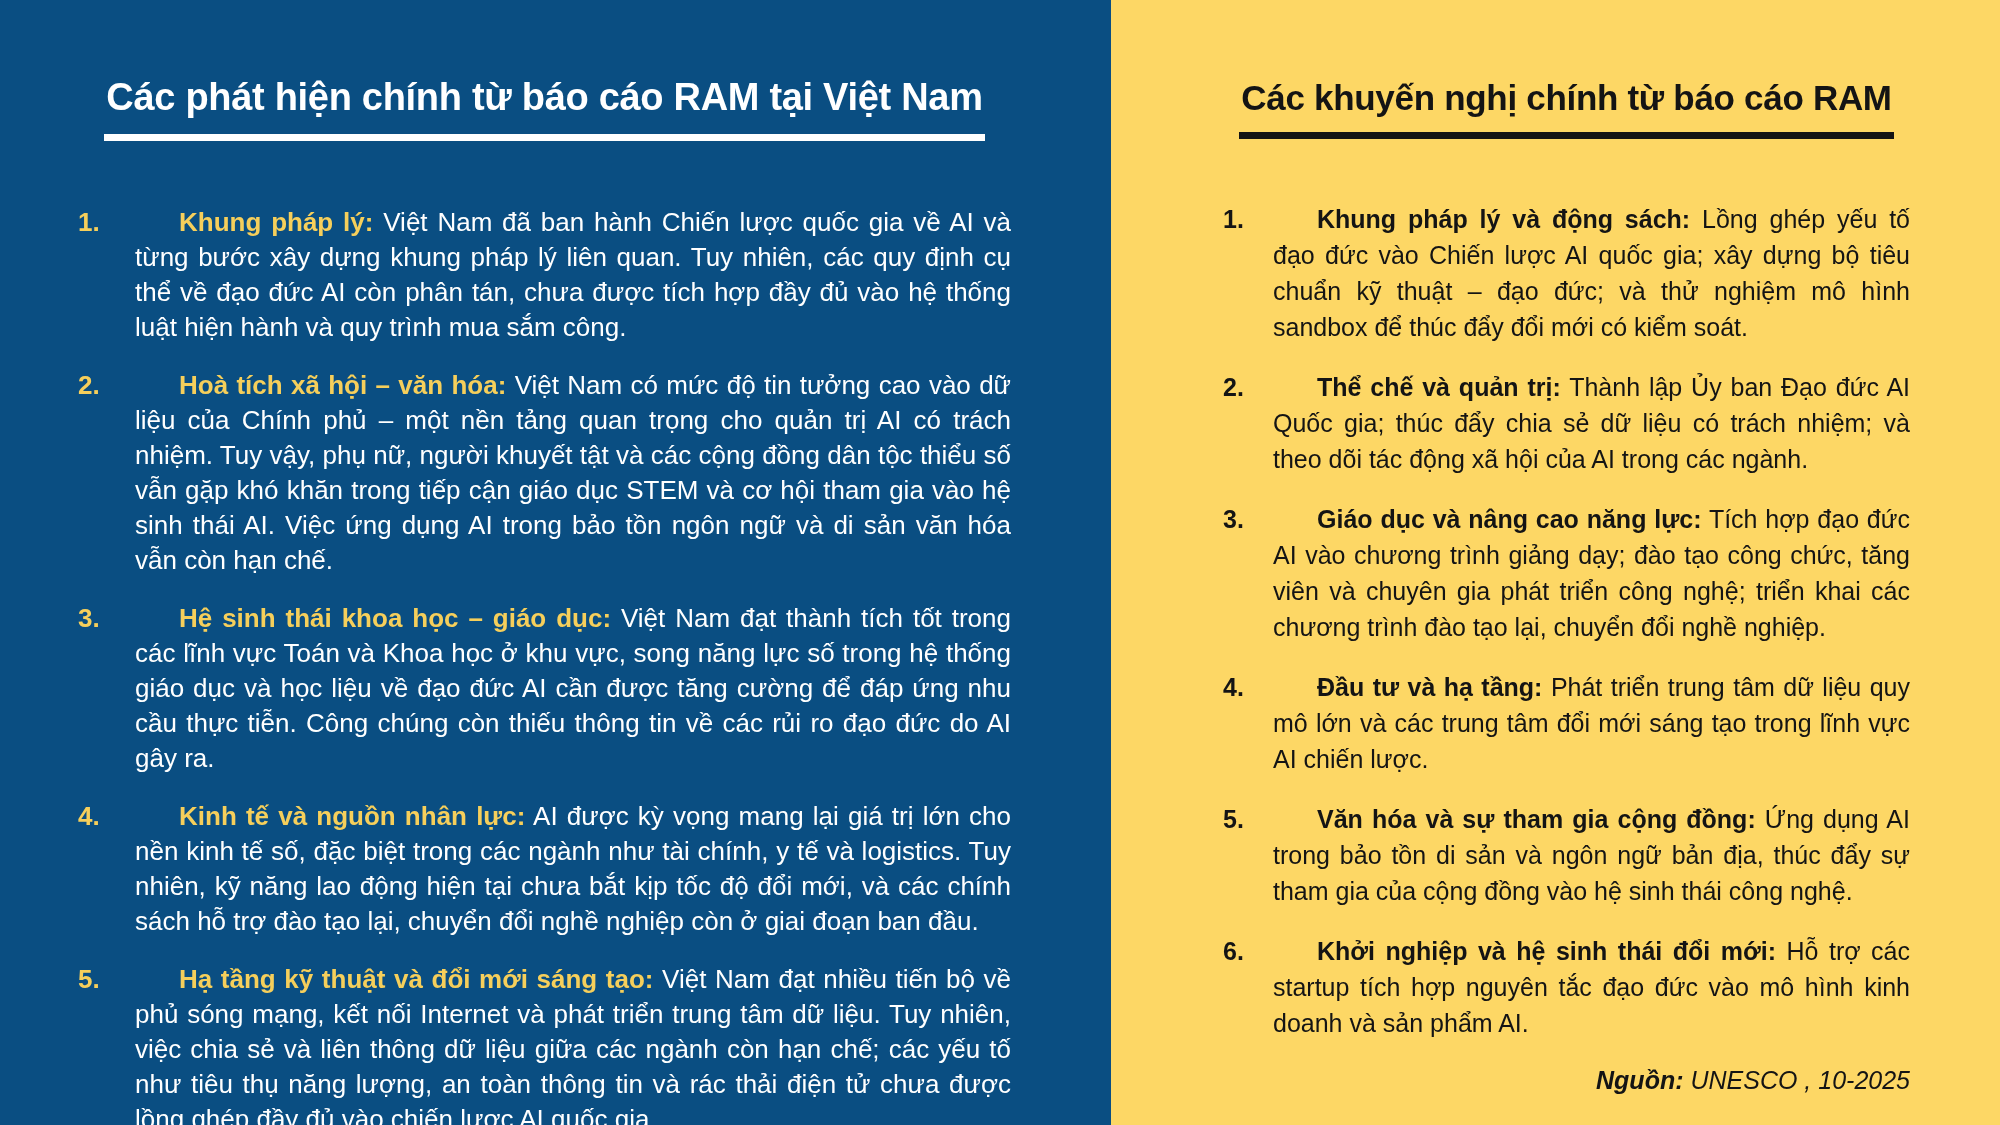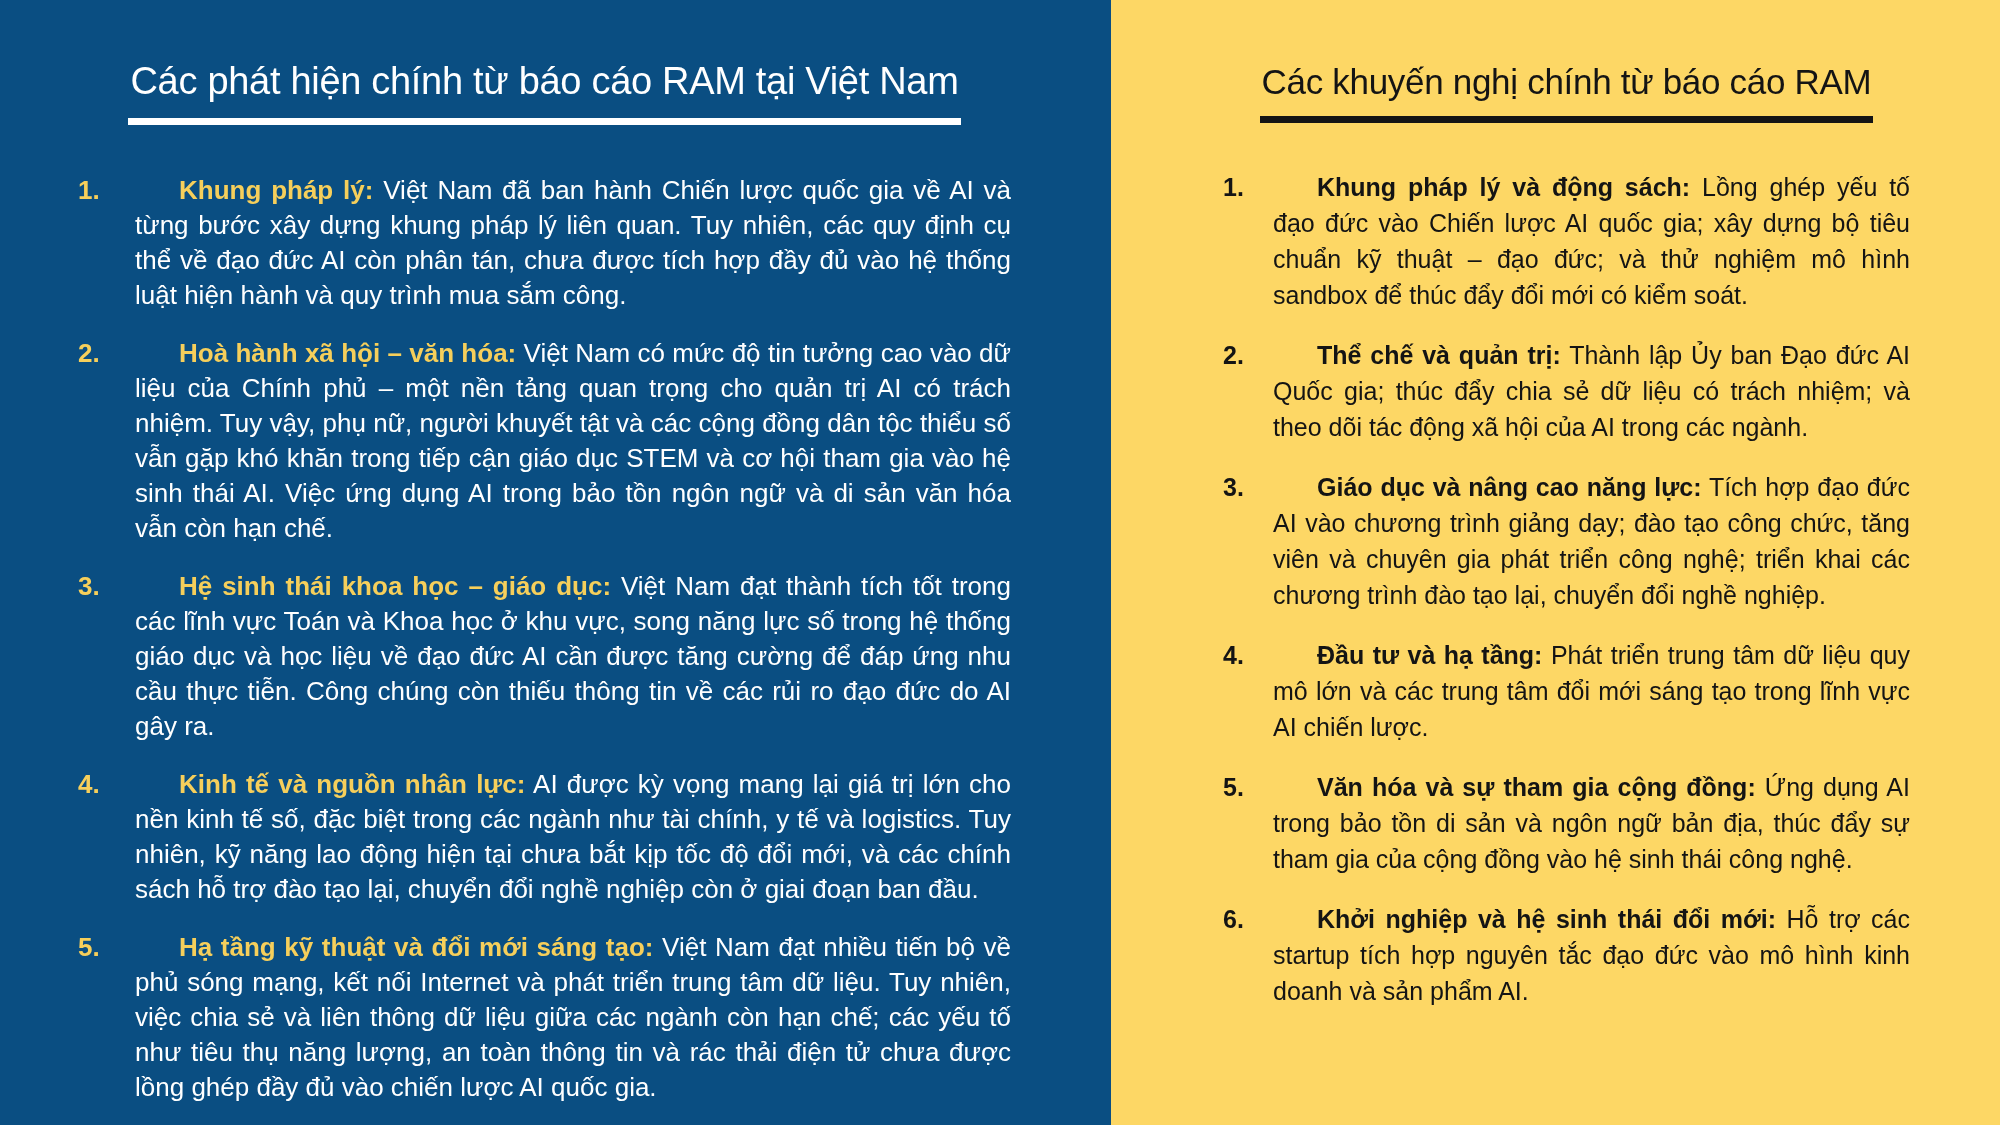--- a/index.html
+++ b/index.html
@@ -26,22 +26,22 @@
     width:889px;
     background:var(--right-bg);
     color:var(--right-text);
     padding:62px 90px 60px 112px;
     display:flex;
     flex-direction:column;
   }
   .title-wrap{text-align:center;}
   h1.title{
     display:inline-block;
-    margin:0;
-    font-weight:normal;
+    margin:16px;
+    font-weight:bold;
     line-height:1.15;
     padding:0 2px 14px 2px;
     border-bottom:7px solid currentColor;
     letter-spacing:-0.3px;
   }
   .panel-left h1.title{font-size:38px;}
   .panel-right h1.title{font-size:35px;}
   ol.list{
     list-style:none;
     margin:48px 0 0 0;
@@ -90,21 +90,21 @@
     <li class="item">
       <span class="num">1.</span>
       <span class="text">
         <strong class="heading">Khung pháp lý:</strong>
         <span class="body">Việt Nam đã ban hành Chiến lược quốc gia về AI và từng bước xây dựng khung pháp lý liên quan. Tuy nhiên, các quy định cụ thể về đạo đức AI còn phân tán, chưa được tích hợp đầy đủ vào hệ thống luật hiện hành và quy trình mua sắm công.</span>
       </span>
     </li>
     <li class="item">
       <span class="num">2.</span>
       <span class="text">
-        <strong class="heading">Hoà hành xã hội – văn hóa:</strong>
+        <strong class="heading">Hoà tích xã hội – văn hóa:</strong>
         <span class="body">Việt Nam có mức độ tin tưởng cao vào dữ liệu của Chính phủ – một nền tảng quan trọng cho quản trị AI có trách nhiệm. Tuy vậy, phụ nữ, người khuyết tật và các cộng đồng dân tộc thiểu số vẫn gặp khó khăn trong tiếp cận giáo dục STEM và cơ hội tham gia vào hệ sinh thái AI. Việc ứng dụng AI trong bảo tồn ngôn ngữ và di sản văn hóa vẫn còn hạn chế.</span>
       </span>
     </li>
     <li class="item">
       <span class="num">3.</span>
       <span class="text">
         <strong class="heading">Hệ sinh thái khoa học – giáo dục:</strong>
         <span class="body">Việt Nam đạt thành tích tốt trong các lĩnh vực Toán và Khoa học ở khu vực, song năng lực số trong hệ thống giáo dục và học liệu về đạo đức AI cần được tăng cường để đáp ứng nhu cầu thực tiễn. Công chúng còn thiếu thông tin về các rủi ro đạo đức do AI gây ra.</span>
       </span>
     </li>
@@ -166,13 +166,17 @@
       </span>
     </li>
     <li class="item">
       <span class="num">6.</span>
       <span class="text">
         <strong class="heading">Khởi nghiệp và hệ sinh thái đổi mới:</strong>
         <span class="body">Hỗ trợ các startup tích hợp nguyên tắc đạo đức vào mô hình kinh doanh và sản phẩm AI.</span>
       </span>
     </li>
   </ol>
+  <div class="source">
+    <span class="lbl">Nguồn:</span>
+    <span class="val">UNESCO , 10-2025</span>
+  </div>
 </section>
 
 </body></html>

